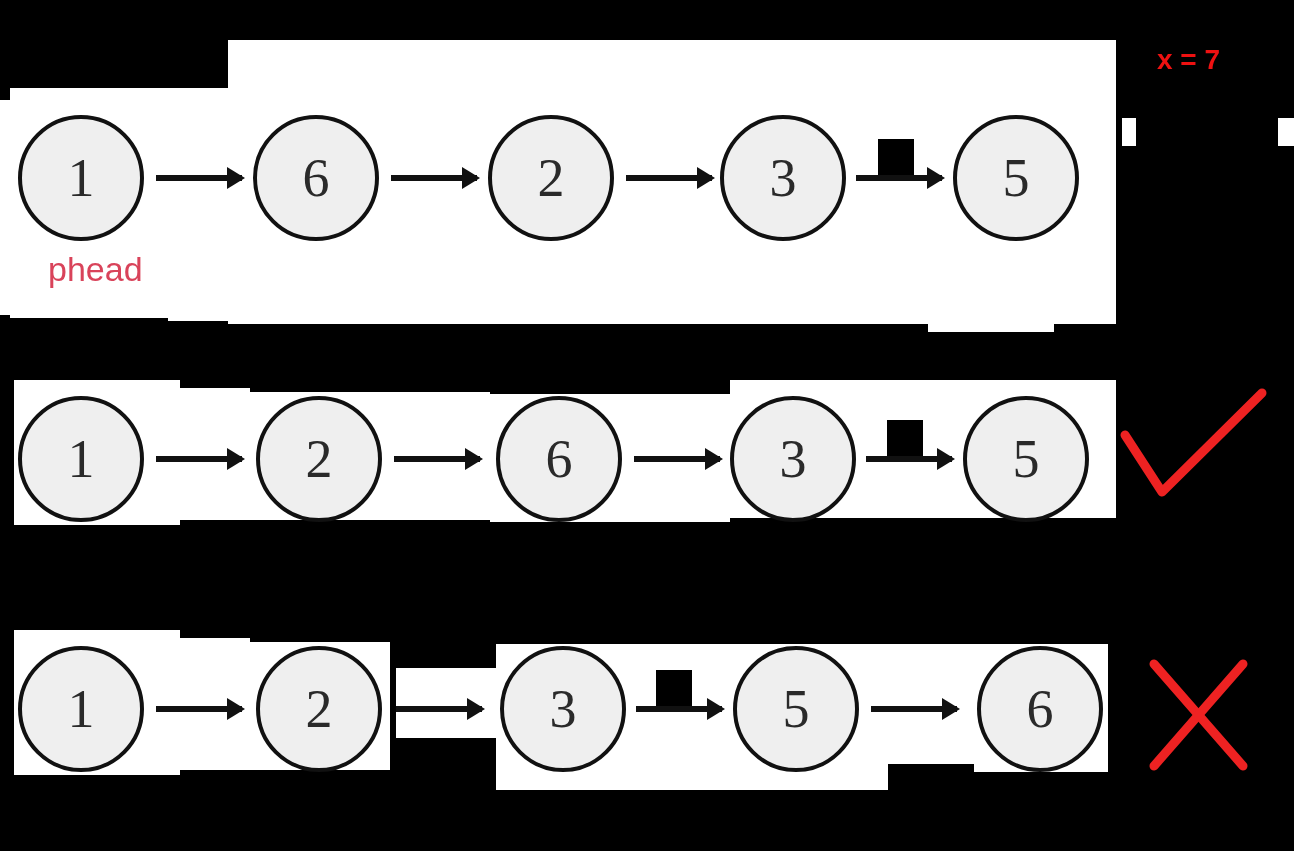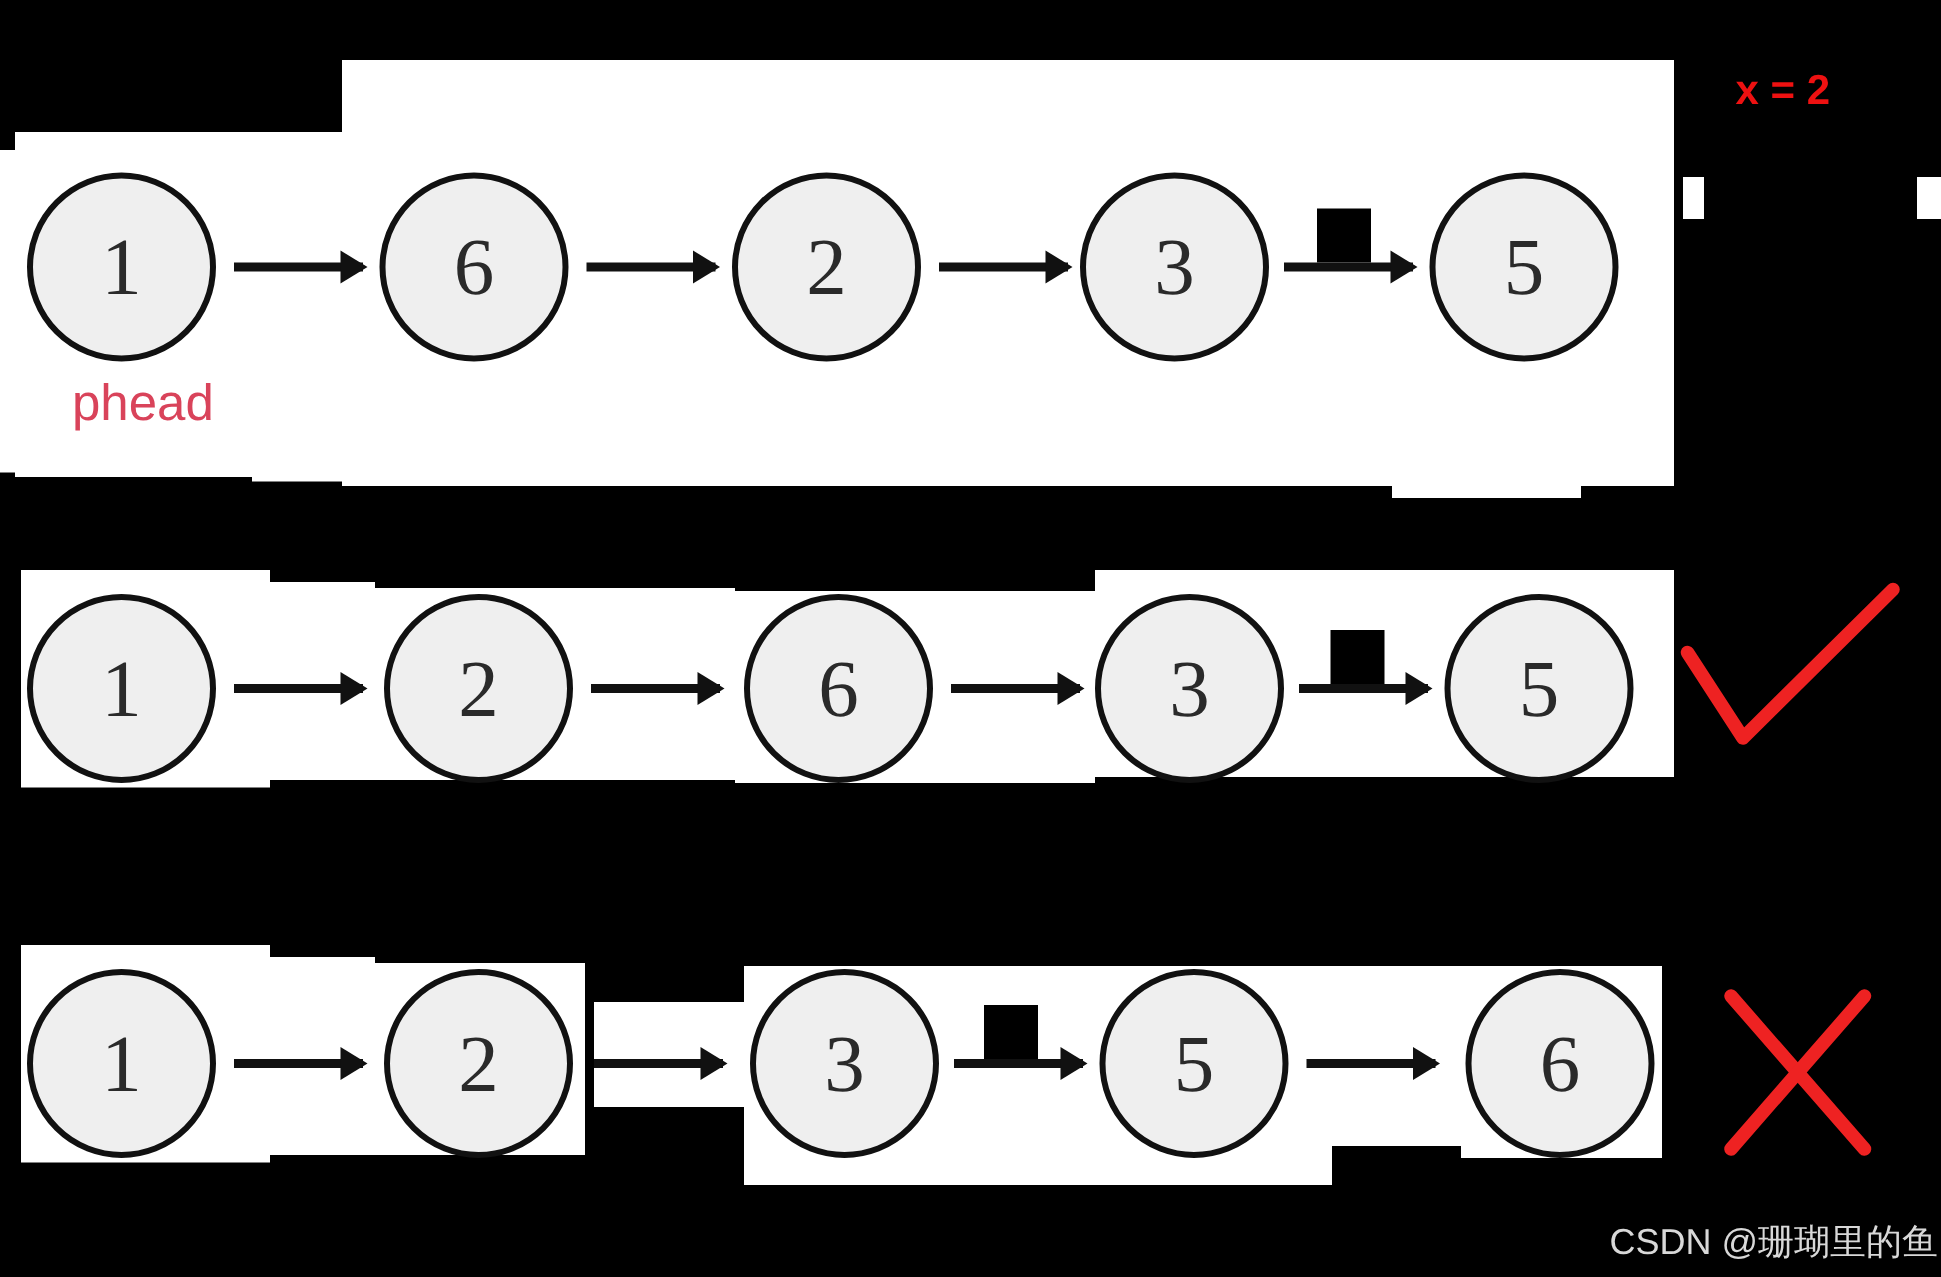--- a/index.html
+++ b/index.html
@@ -121,21 +121,21 @@
       <span>3</span>
     </div>
   <div class="block-marker" style="left:878px; top:139px;"></div>
   <div class="arrow" style="left:856px; top:175px; width:86px;"></div>
 
   <div class="node" style="left:953px; top:115px;">
       <span>5</span>
     </div>
 
   <div class="label-phead" style="left:48px; top:250px;">phead</div>
-  <div class="label-x" style="left:1157px; top:44px;">x = 2</div>
+  <div class="label-x" style="left:1157px; top:44px;">x = 7</div>
 
   <div class="paper" style="left:14px; top:388px; width:236px; height:132px;"></div>
   <div class="paper" style="left:14px; top:380px; width:166px; height:145px;"></div>
   <div class="paper" style="left:180px; top:392px; width:310px; height:128px;"></div>
   <div class="paper" style="left:490px; top:394px; width:240px; height:128px;"></div>
   <div class="paper" style="left:730px; top:380px; width:386px; height:138px;"></div>
 
   <div class="node" style="left:18px; top:396px;">
       <span>1</span>
     </div>
@@ -196,15 +196,14 @@
 
   <div class="node" style="left:977px; top:646px;">
       <span>6</span>
     </div>
 
   <svg class="verdict" style="left:1142px; top:652px;" width="115" height="125" viewBox="0 0 115 125">
     <line x1="12" y1="12" x2="101" y2="114" stroke="#ee2222" stroke-width="9" stroke-linecap="round"></line>
     <line x1="101" y1="12" x2="12" y2="114" stroke="#ee2222" stroke-width="9" stroke-linecap="round"></line>
   </svg>
 
-  <div class="watermark" style="left:1073px; top:812px;">CSDN @珊瑚里的鱼</div>
 
 </div>
 
 </body></html>

